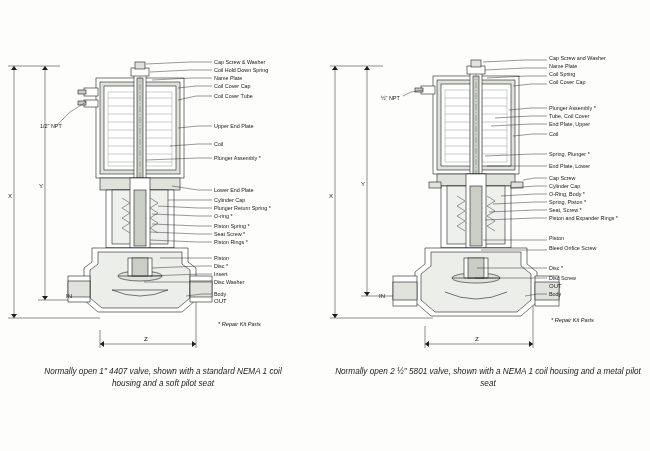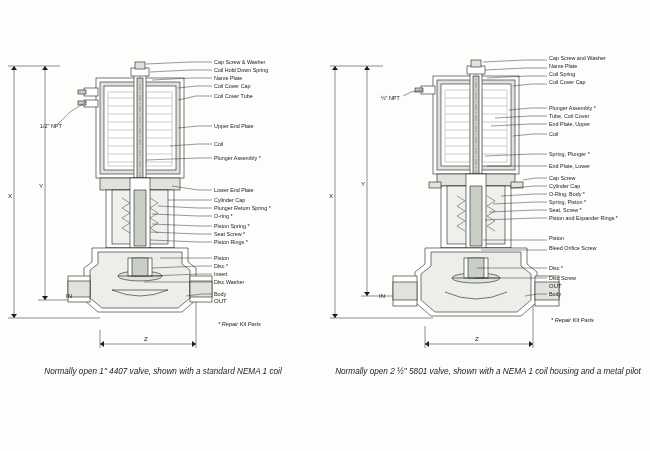--- a/index.html
+++ b/index.html
@@ -186,20 +186,21 @@
 
         <text x="66" y="298" font-size="6">IN</text>
         <text x="214" y="303" font-size="6">OUT</text>
 
         <text x="218" y="326" font-size="5.6" font-style="italic">* Repair Kit Parts</text>
       </g>
     </svg>
 
     <div class="caption">
       <span>Normally open 1" 4407 valve, shown with a standard NEMA 1 coil</span>
+      <span class="l2">housing and a soft pilot seat</span>
     </div>
   </div>
 
   <div class="panel panel-right">
     <svg class="svg-wrap" viewBox="0 0 325 360">
       <g fill="none" stroke="#1e1e1e" stroke-width="0.6">
 
         <g stroke-width="0.5">
           <line x1="10" y1="66" x2="10" y2="318"></line>
           <line x1="5" y1="66" x2="58" y2="66"></line>
@@ -335,16 +336,17 @@
 
         <text x="54" y="298" font-size="6">IN</text>
         <text x="224" y="288" font-size="6">OUT</text>
 
         <text x="226" y="322" font-size="5.6" font-style="italic">* Repair Kit Parts</text>
       </g>
     </svg>
 
     <div class="caption">
       <span>Normally open 2 ½" 5801 valve, shown with a NEMA 1 coil housing and a metal pilot</span>
+      <span class="l2">seat</span>
     </div>
   </div>
 
 </div>
 
 </body></html>

